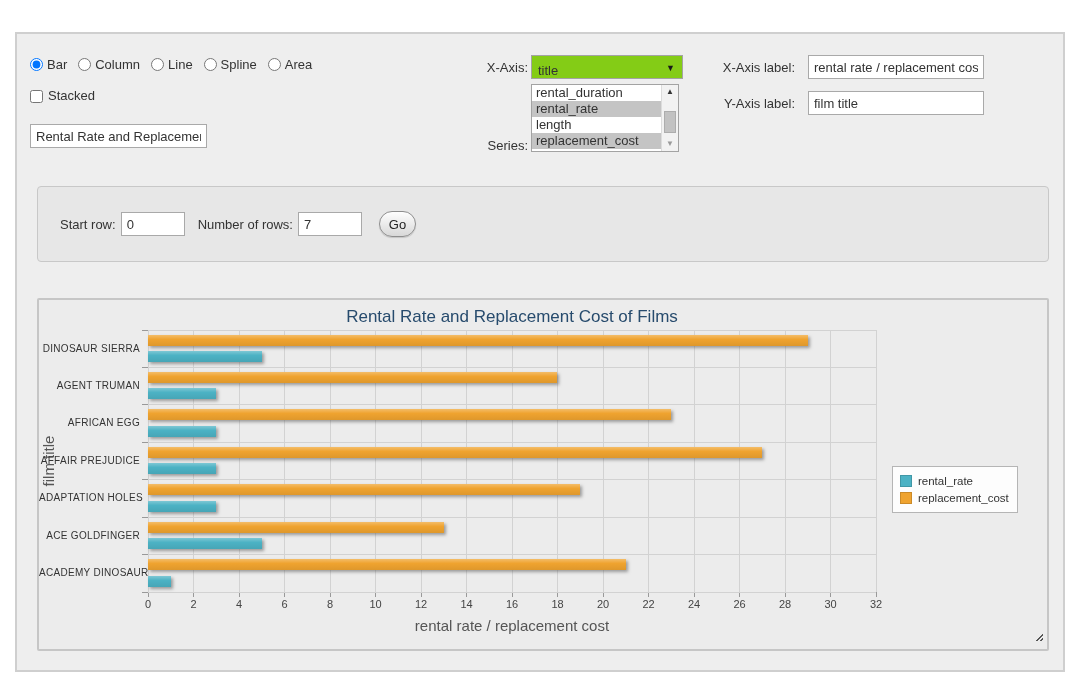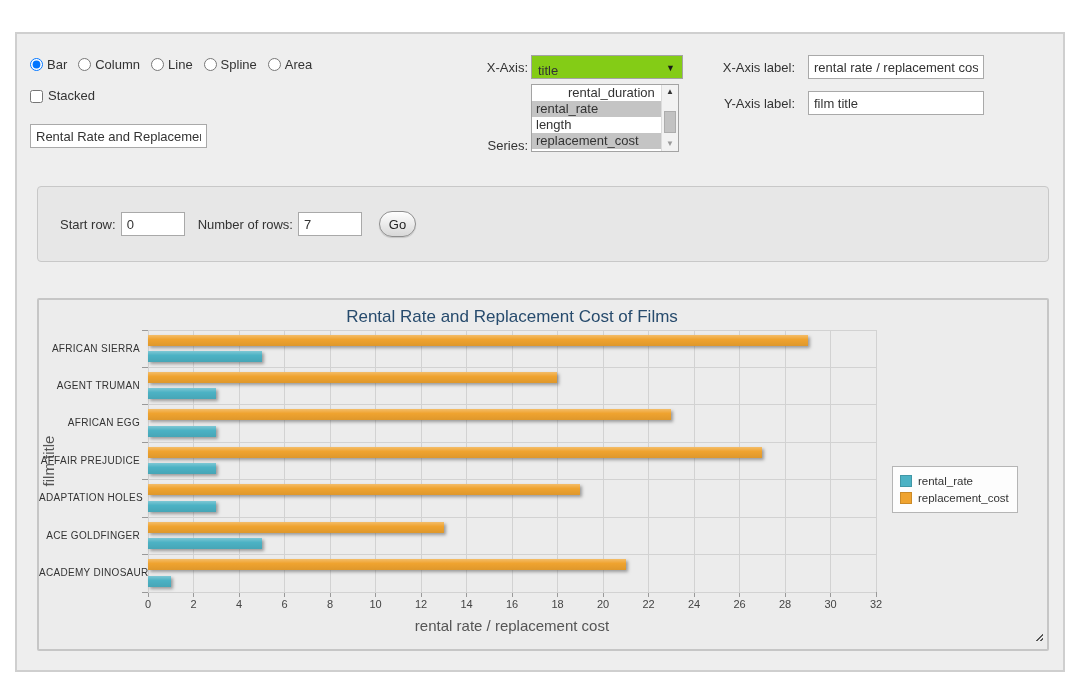--- a/index.html
+++ b/index.html
@@ -107,21 +107,21 @@
 
   <div class="abs lbl lbl-r" style="left:455px; top:60px; width:73px;">X-Axis:</div>
   <div class="abs fselect">
     <span>title</span>
     <span class="caret">▼</span>
   </div>
 
   <div class="abs lbl lbl-r" style="left:455px; top:138px; width:73px;">Series:</div>
   <div class="abs listbox">
     <div class="lb-options" id="series-options">
-        <div class="lb-option" style="position: relative; margin-left: 32px;">rental_duration</div>
+        <div class="lb-option" style="position: relative;">rental_duration</div>
         <div class="lb-option selected" style="position: relative;">rental_rate</div>
         <div class="lb-option" style="position: relative;">length</div>
         <div class="lb-option selected" style="position: relative;">replacement_cost</div>
       </div>
     <div class="lb-scroll">
       <span class="lb-arrow" style="top:0; color:#333;">▲</span>
       <span class="lb-arrow" style="bottom:0; color:#9a9a9a;">▼</span>
       <span class="lb-thumb" style="top:26px; height:22px;"></span>
     </div>
   </div>
@@ -216,21 +216,21 @@
         <div class="legend-item" style="position: relative;">
           <div class="legend-swatch" style="background-color: rgb(76, 178, 196);"></div>
           <div class="legend-label">rental_rate</div>
         </div>
         <div class="legend-item" style="position: relative;">
           <div class="legend-swatch" style="background-color: rgb(239, 163, 47);"></div>
           <div class="legend-label">replacement_cost</div>
         </div>
       </div>
     <div class="abs resize-handle"></div>
-  <div class="abs cat-label" style="left: 0px; top: 42.5px; width: 101px;">AFRICAN SIERRA</div>
+  <div class="abs cat-label" style="left: 0px; top: 42.5px; width: 101px;">DINOSAUR SIERRA</div>
       <div class="abs cat-label" style="left: 0px; top: 79.9286px; width: 101px;">AGENT TRUMAN</div>
       <div class="abs cat-label" style="left: 0px; top: 117.357px; width: 101px;">AFRICAN EGG</div>
       <div class="abs cat-label" style="left: 0px; top: 154.786px; width: 101px;">AFFAIR PREJUDICE</div>
       <div class="abs cat-label" style="left: 0px; top: 192.214px; width: 90px;">ADAPTATION HOLES</div>
       <div class="abs cat-label" style="left: 0px; top: 229.643px; width: 101px;">ACE GOLDFINGER</div>
       <div class="abs cat-label" style="left: 0px; top: 267.071px; width: 101px;">ACADEMY DINOSAUR</div>
       <div class="abs xtick-label" style="left: 94px; top: 298px; width: 30px;">0</div>
       <div class="abs xtick-label" style="left: 139.5px; top: 298px; width: 30px;">2</div>
       <div class="abs xtick-label" style="left: 185px; top: 298px; width: 30px;">4</div>
       <div class="abs xtick-label" style="left: 230.5px; top: 298px; width: 30px;">6</div>

